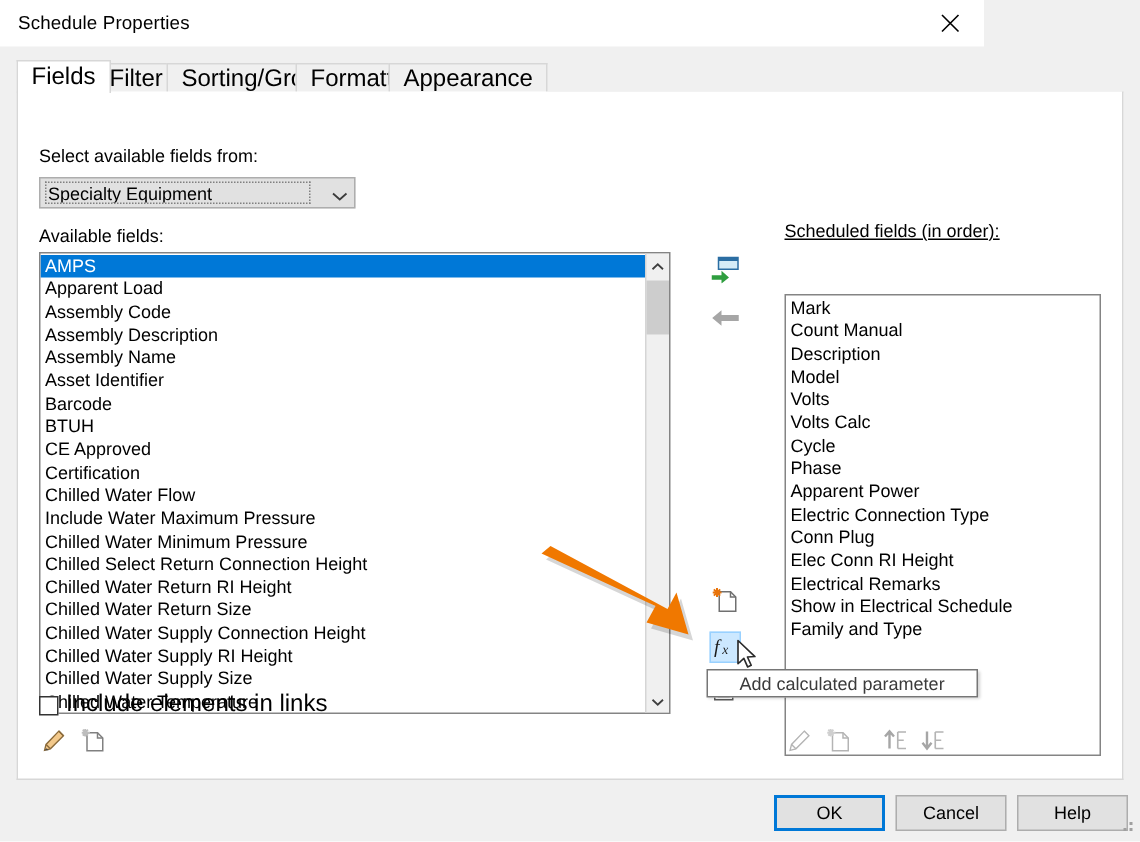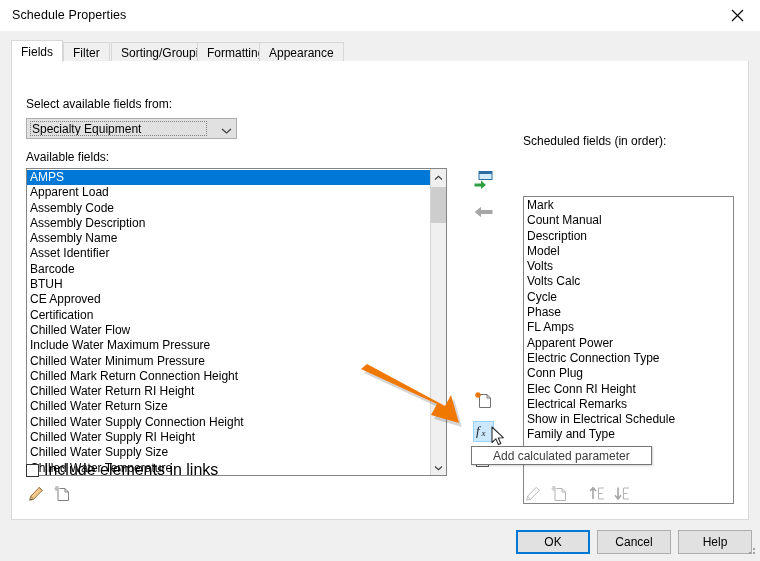--- a/index.html
+++ b/index.html
@@ -19,21 +19,21 @@
     height: 561px;
     background: #f0f0f0;
     box-sizing: border-box;
     overflow: hidden;
   }
 
   
   .titlebar {
     position: absolute;
     left: 0; top: 0;
-    width: 760px;
+    width: 656px;
     height: 32px;
     background: #ffffff;
     border-bottom: 1px solid #ffffff;
   }
   .titlebar .title {
     position: absolute;
     left: 12px;
     top: 8px;
     font-size: 12.5px;
     color: #000000;
@@ -80,21 +80,21 @@
     top: 2px;
     height: 20px;
     border: 1px solid #d7d7d7;
     border-bottom: none;
     background: #f0f0f0;
     box-sizing: border-box;
     display: flex;
     align-items: center;
     justify-content: center;
     padding: 0 9px;
-    font-size: 12px;
+    font-size: 16px;
     color: #000000;
     cursor: default;
   }
   .tab.active {
     top: 0;
     height: 22px;
     background: #ffffff;
     border-color: #d7d7d7;
     z-index: 3;
   }
@@ -384,38 +384,38 @@
         <div class="cval">Specialty Equipment</div>
         <span class="carrow">
           <svg width="11" height="8" viewBox="0 0 11 8">
             <path d="M1,2 L5.5,6 L10,2" stroke="#3c3c3c" stroke-width="1.2" fill="none"></path>
           </svg>
         </span>
       </div>
 
       <div class="lbl" style="left:14px; top:89px;">Available fields:</div>
 
-      <div class="lbl" style="left:511px; top:73px;">Scheduled fields (in order):</div>
+      <div class="lbl" style="left:511px; top:86px;text-decoration:underline;">Scheduled fields (in order):</div>
 
       <div class="listbox" id="available-list">
         <div class="lbitems" id="available-items">
             <div class="lbitem sel">AMPS</div>
             <div class="lbitem">Apparent Load</div>
             <div class="lbitem">Assembly Code</div>
             <div class="lbitem">Assembly Description</div>
             <div class="lbitem">Assembly Name</div>
             <div class="lbitem">Asset Identifier</div>
             <div class="lbitem">Barcode</div>
             <div class="lbitem">BTUH</div>
             <div class="lbitem">CE Approved</div>
             <div class="lbitem">Certification</div>
             <div class="lbitem">Chilled Water Flow</div>
             <div class="lbitem">Include Water Maximum Pressure</div>
             <div class="lbitem">Chilled Water Minimum Pressure</div>
-            <div class="lbitem">Chilled Mark Return Connection Height</div>
+            <div class="lbitem">Chilled Select Return Connection Height</div>
             <div class="lbitem">Chilled Water Return RI Height</div>
             <div class="lbitem">Chilled Water Return Size</div>
             <div class="lbitem">Chilled Water Supply Connection Height</div>
             <div class="lbitem">Chilled Water Supply RI Height</div>
             <div class="lbitem">Chilled Water Supply Size</div>
             <div class="lbitem">Chilled Water Temperature</div>
             <div class="lbitem">Circuit Breaker Panel</div>
           </div>
         <div class="vscroll">
           <div class="arrowbtn up">
@@ -439,21 +439,20 @@
       <div class="listbox" id="scheduled-list">
         <div class="lbitems" id="scheduled-items">
             <div class="lbitem">Mark</div>
             <div class="lbitem">Count Manual</div>
             <div class="lbitem">Description</div>
             <div class="lbitem">Model</div>
             <div class="lbitem">Volts</div>
             <div class="lbitem">Volts Calc</div>
             <div class="lbitem">Cycle</div>
             <div class="lbitem">Phase</div>
-            <div class="lbitem">FL Amps</div>
             <div class="lbitem">Apparent Power</div>
             <div class="lbitem">Electric Connection Type</div>
             <div class="lbitem">Conn Plug</div>
             <div class="lbitem">Elec Conn RI Height</div>
             <div class="lbitem">Electrical Remarks</div>
             <div class="lbitem">Show in Electrical Schedule</div>
             <div class="lbitem">Family and Type</div>
           </div>
       </div>
 

